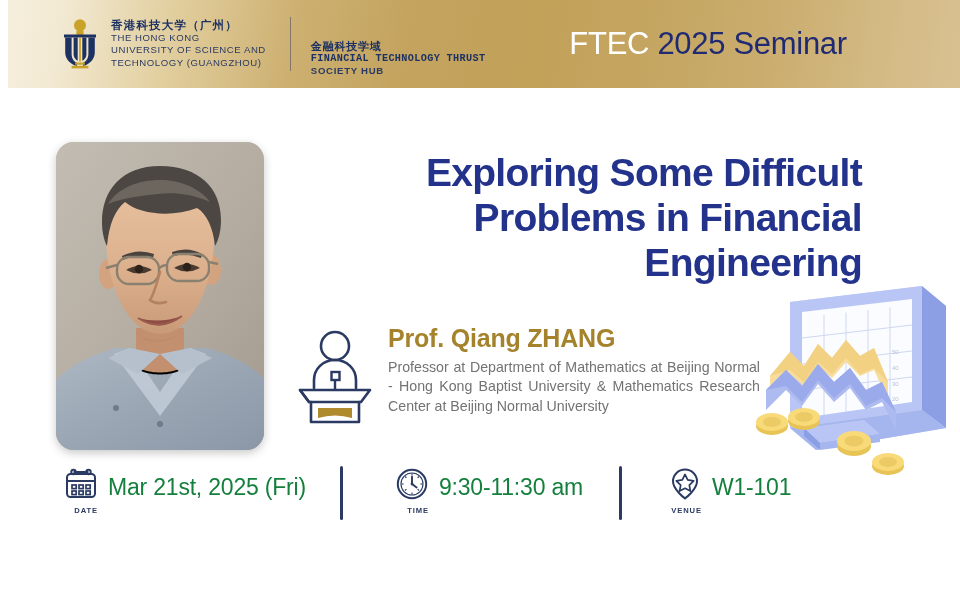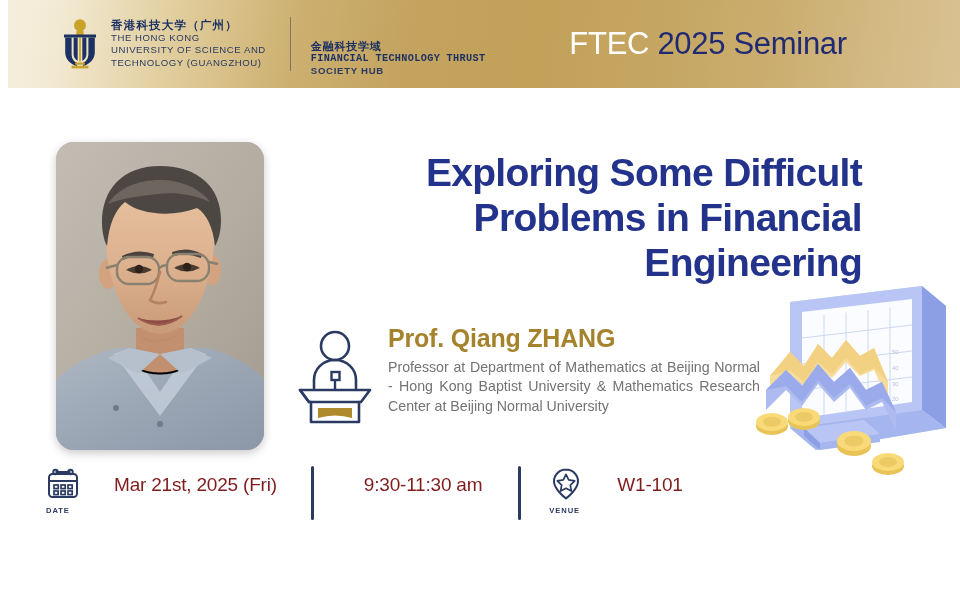--- a/index.html
+++ b/index.html
@@ -176,38 +176,38 @@
     width: 960px; height: 72px;
     display: flex;
     align-items: flex-start;
     padding-left: 46px;
   }
   .info-item { display: flex; align-items: flex-start; }
   .info-icon-wrap {
     width: 52px;
     display: flex;
     flex-direction: column;
-    align-items: flex-start;
+    align-items: flex-end;
     flex: none;
   }
   .info-icon { width: 34px; height: 36px; }
   .info-cap {
     margin-top: 4px;
     font-size: 7.6px;
     font-weight: 700;
     color: #2b3a62;
     letter-spacing: 0.9px;
   }
   .info-val {
-    font-size: 19px;
-    color: #7f1d1d;
+    font-size: 23px;
+    color: #15803d;
     letter-spacing: -0.2px;
     white-space: nowrap;
     padding-top: 8px;
-    margin-left: 16px;
+    margin-left: 10px;
   }
   .v-div {
     width: 3px; height: 54px;
     background: #2b3a62;
     border-radius: 2px;
     flex: none;
   }
   .sp-a { width: 34px; }
   .sp-b { width: 34px; }
   .sp-c { width: 36px; }
@@ -424,20 +424,40 @@
         <div class="info-cap">DATE</div>
       </div>
       <div class="info-val">Mar 21st, 2025 (Fri)</div>
     </div>
 
     <div class="sp-a"></div>
     <div class="v-div"></div>
     <div class="sp-b"></div>
 
     <div class="info-item">
+      <div class="info-icon-wrap">
+        <svg class="info-icon" viewBox="0 0 34 34">
+          <circle cx="17" cy="17" r="14.2" fill="none" stroke="#2b3a62" stroke-width="2"></circle>
+          <circle cx="17" cy="17" r="11" fill="none" stroke="#2b3a62" stroke-width="1.1"></circle>
+          <g stroke="#2b3a62" stroke-width="1.1">
+            <path d="M17 6.6 v2"></path>
+              <path d="M17 25.4 v2"></path>
+            <path d="M6.6 17 h2"></path>
+              <path d="M25.4 17 h2"></path>
+            <path d="M10 9.5 l1.4 1.4"></path>
+              <path d="M22.6 22.1 l1.4 1.4"></path>
+            <path d="M24 9.5 l-1.4 1.4"></path>
+              <path d="M11.4 22.1 l-1.4 1.4"></path>
+          </g>
+          <path d="M17 17 V9.6" stroke="#2b3a62" stroke-width="1.9" stroke-linecap="round"></path>
+          <path d="M17 17 l4.6 3.4" stroke="#2b3a62" stroke-width="1.9" stroke-linecap="round"></path>
+          <circle cx="17" cy="17" r="1.4" fill="#2b3a62"></circle>
+        </svg>
+        <div class="info-cap">TIME</div>
+      </div>
       <div class="info-val">9:30-11:30 am</div>
     </div>
 
     <div class="sp-c"></div>
     <div class="v-div"></div>
     <div class="sp-d"></div>
 
     <div class="info-item">
       <div class="info-icon-wrap">
         <svg class="info-icon" viewBox="0 0 34 34">

